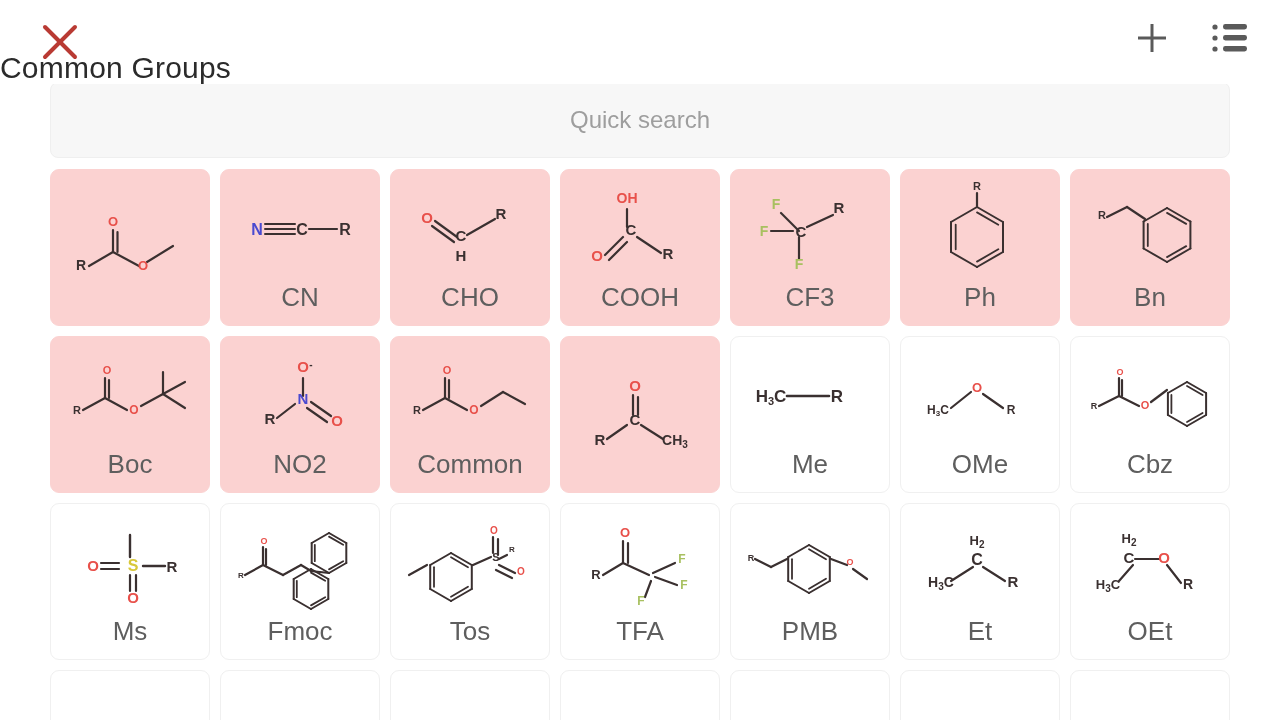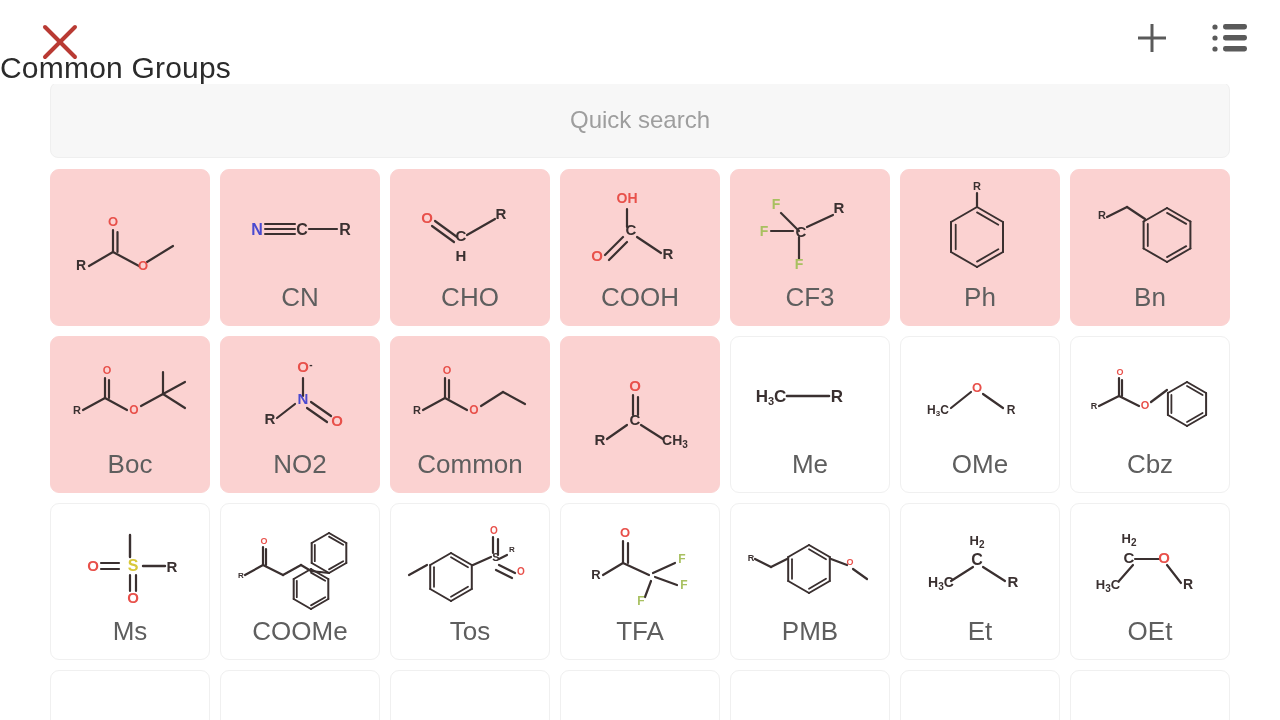--- a/index.html
+++ b/index.html
@@ -373,21 +373,21 @@
             <line x1="68.7" y1="86.0" x2="68.7" y2="66.0" stroke="#3a3030" stroke-width="2" stroke-linecap="round"></line>
             <line x1="68.7" y1="66.0" x2="86.0" y2="56.0" stroke="#3a3030" stroke-width="2" stroke-linecap="round"></line>
             <line x1="86.0" y1="59.6" x2="100.2" y2="67.8" stroke="#3a3030" stroke-width="1.8" stroke-linecap="round"></line>
             <line x1="100.2" y1="84.2" x2="86.0" y2="92.4" stroke="#3a3030" stroke-width="1.8" stroke-linecap="round"></line>
             <line x1="71.8" y1="84.2" x2="71.8" y2="67.8" stroke="#3a3030" stroke-width="1.8" stroke-linecap="round"></line>
             <line x1="86" y1="58" x2="104" y2="60" stroke="#3a3030" stroke-width="2.2" stroke-linecap="round"></line>
             <text class="at" x="16" y="65" fill="#3a3030" font-size="8" text-anchor="middle">R</text>
             <text class="at" x="39" y="31" fill="#e8504a" font-size="9" text-anchor="middle">O</text>
           </svg>
         </div>
-        <div class="tile-label">COOMe</div>
+        <div class="tile-label">Fmoc</div>
       </div>
       <div class="tile plain">
         <div class="tile-struct">
           <svg width="150" height="100" viewBox="0 0 150 100">
             <line x1="56.0" y1="40.0" x2="76.8" y2="52.0" stroke="#3a3030" stroke-width="2" stroke-linecap="round"></line>
             <line x1="76.8" y1="52.0" x2="76.8" y2="76.0" stroke="#3a3030" stroke-width="2" stroke-linecap="round"></line>
             <line x1="76.8" y1="76.0" x2="56.0" y2="88.0" stroke="#3a3030" stroke-width="2" stroke-linecap="round"></line>
             <line x1="56.0" y1="88.0" x2="35.2" y2="76.0" stroke="#3a3030" stroke-width="2" stroke-linecap="round"></line>
             <line x1="35.2" y1="76.0" x2="35.2" y2="52.0" stroke="#3a3030" stroke-width="2" stroke-linecap="round"></line>
             <line x1="35.2" y1="52.0" x2="56.0" y2="40.0" stroke="#3a3030" stroke-width="2" stroke-linecap="round"></line>

